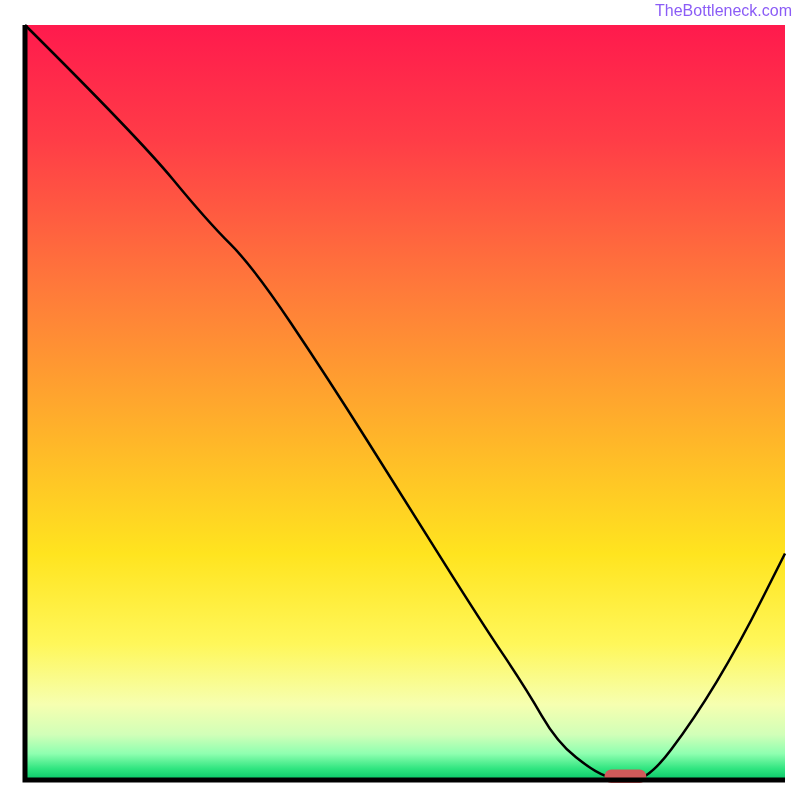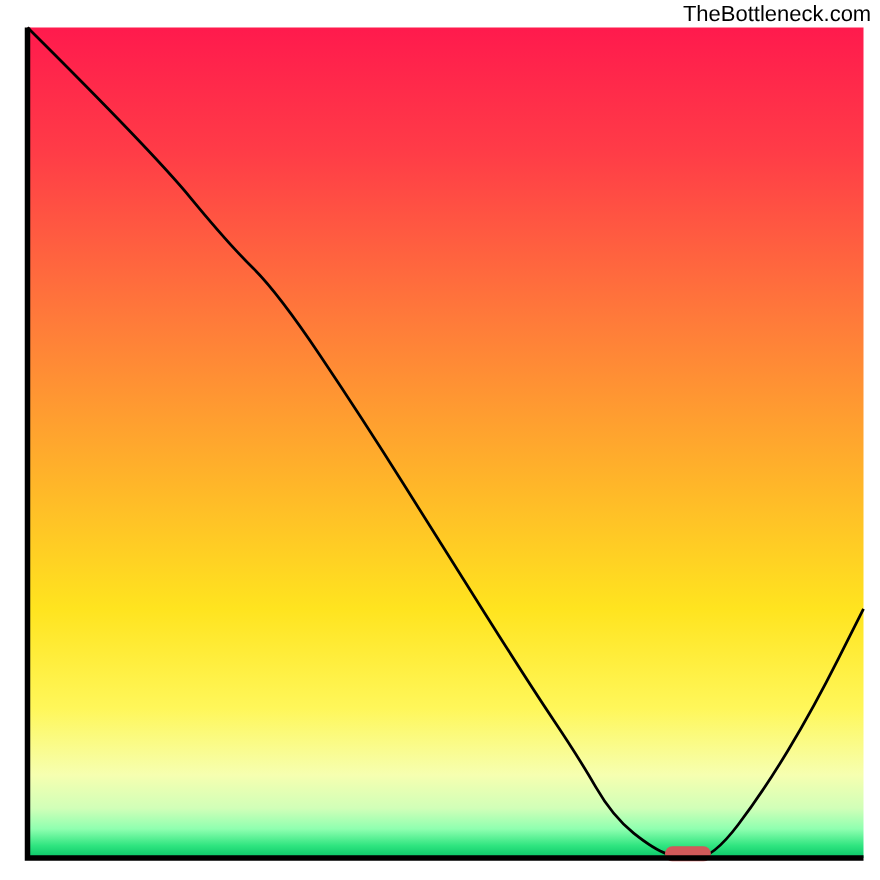--- a/index.html
+++ b/index.html
@@ -10,22 +10,22 @@
   }
   .chart-container {
     position: relative;
     width: 800px;
     height: 800px;
   }
   .watermark {
     position: absolute;
     top: 2px;
     right: 8px;
-    color: #000000;
-    font-size: 20px;
+    color: #8b5cf6;
+    font-size: 16px;
     font-weight: 500;
     z-index: 10;
   }
   svg {
     display: block;
   }
 </style>
 </head>
 <body>
 

